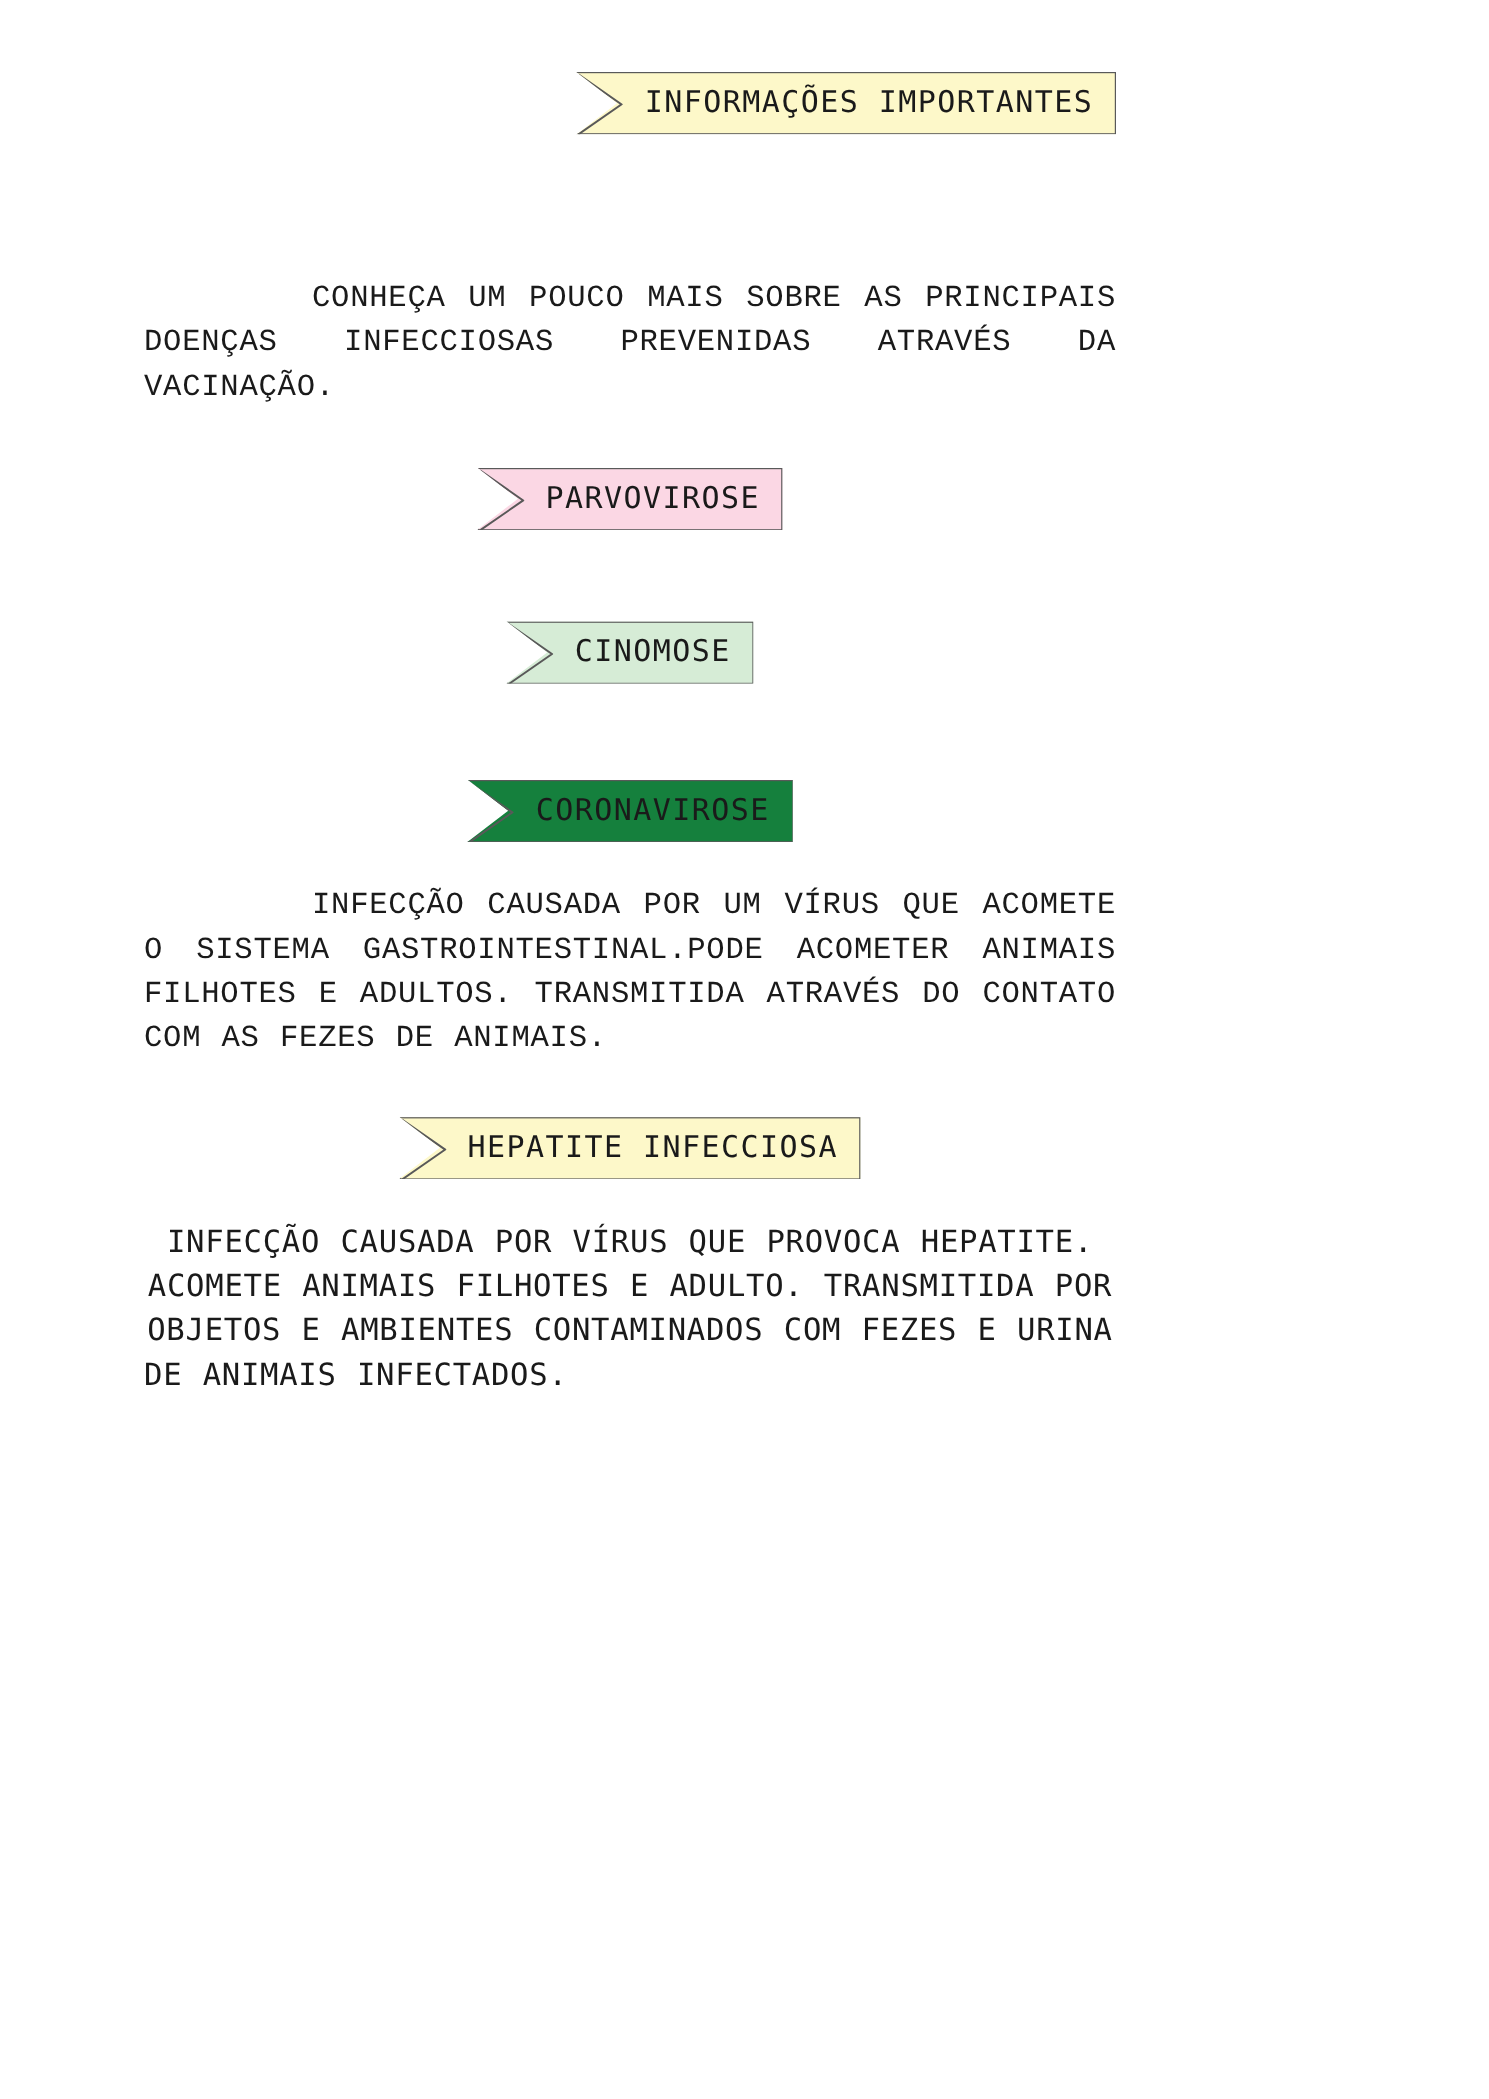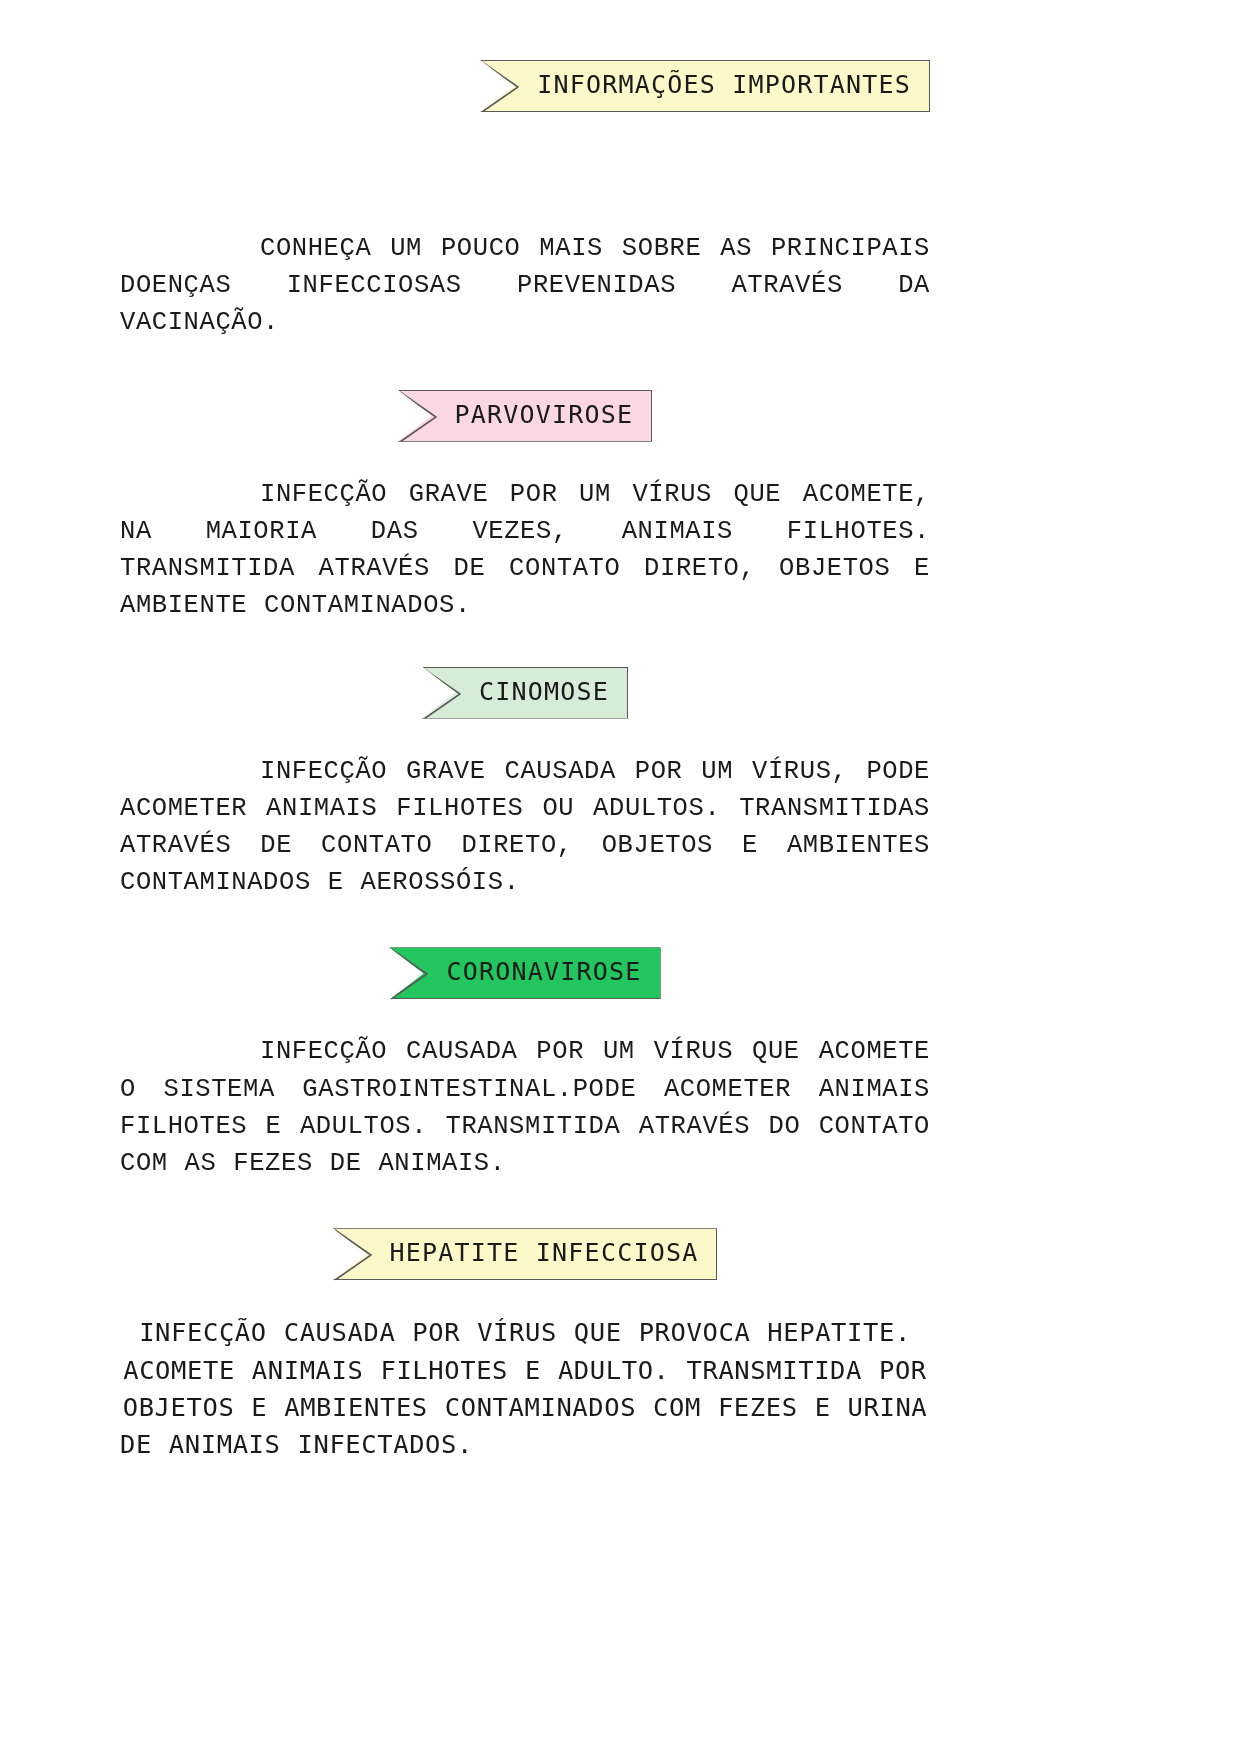--- a/index.html
+++ b/index.html
@@ -68,21 +68,21 @@
     top: 7px;
     right: -7px;
     bottom: -7px;
     background: #9a9a9a;
     z-index: -1;
   }
 
   .b-yellow { background: #fdf8c9; }
   .b-pink   { background: #fbd7e4; text-align: right; }
   .b-green  { background: #d6ecd6; text-align: center; }
-  .b-blue   { background: #22c55e; }
+  .b-blue   { background: #15803d; }
 
   
   p.para {
     font-size: 25.5px;
     line-height: 1.46;
     margin: 0;
     text-align: justify;
     text-align-last: left;
     letter-spacing: 0.6px;
     word-spacing: 1px;
@@ -131,40 +131,38 @@
               <path d="M1,1 L37,26 L1,51" fill="none" stroke="#595959" stroke-width="1.6"></path>
             </svg>
         </span>
         <span>PARVOVIROSE</span>
       </span>
     </span>
   </div>
 
   <div class="gap-after-banner"></div>
 
-  <p class="para indent">INFECÇÃO GRAVE POR UM VÍRUS QUE ACOMETE, NA MAIORIA DAS VEZES, ANIMAIS FILHOTES. TRANSMITIDA ATRAVÉS DE CONTATO DIRETO, OBJETOS E AMBIENTE CONTAMINADOS.</p>
 
   <div class="gap-3"></div>
 
   <div class="banner-row center">
     <span class="banner-shadow">
       <span class="banner b-green">
         <span class="notch">
           <svg width="38" height="52" viewBox="0 0 38 52">
               <path d="M1,1 L37,26 L1,51" fill="none" stroke="#595959" stroke-width="1.6"></path>
             </svg>
         </span>
         <span>CINOMOSE</span>
       </span>
     </span>
   </div>
 
   <div class="gap-after-banner"></div>
 
-  <p class="para indent">INFECÇÃO GRAVE CAUSADA POR UM VÍRUS, PODE ACOMETER ANIMAIS FILHOTES OU ADULTOS. TRANSMITIDAS ATRAVÉS DE CONTATO DIRETO, OBJETOS E AMBIENTES CONTAMINADOS E AEROSSÓIS.</p>
 
   <div class="gap-4"></div>
 
   <div class="banner-row center">
     <span class="banner-shadow">
       <span class="banner b-blue">
         <span class="notch">
           <svg width="38" height="52" viewBox="0 0 38 52">
               <path d="M1,1 L37,26 L1,51" fill="none" stroke="#595959" stroke-width="1.6"></path>
             </svg>

